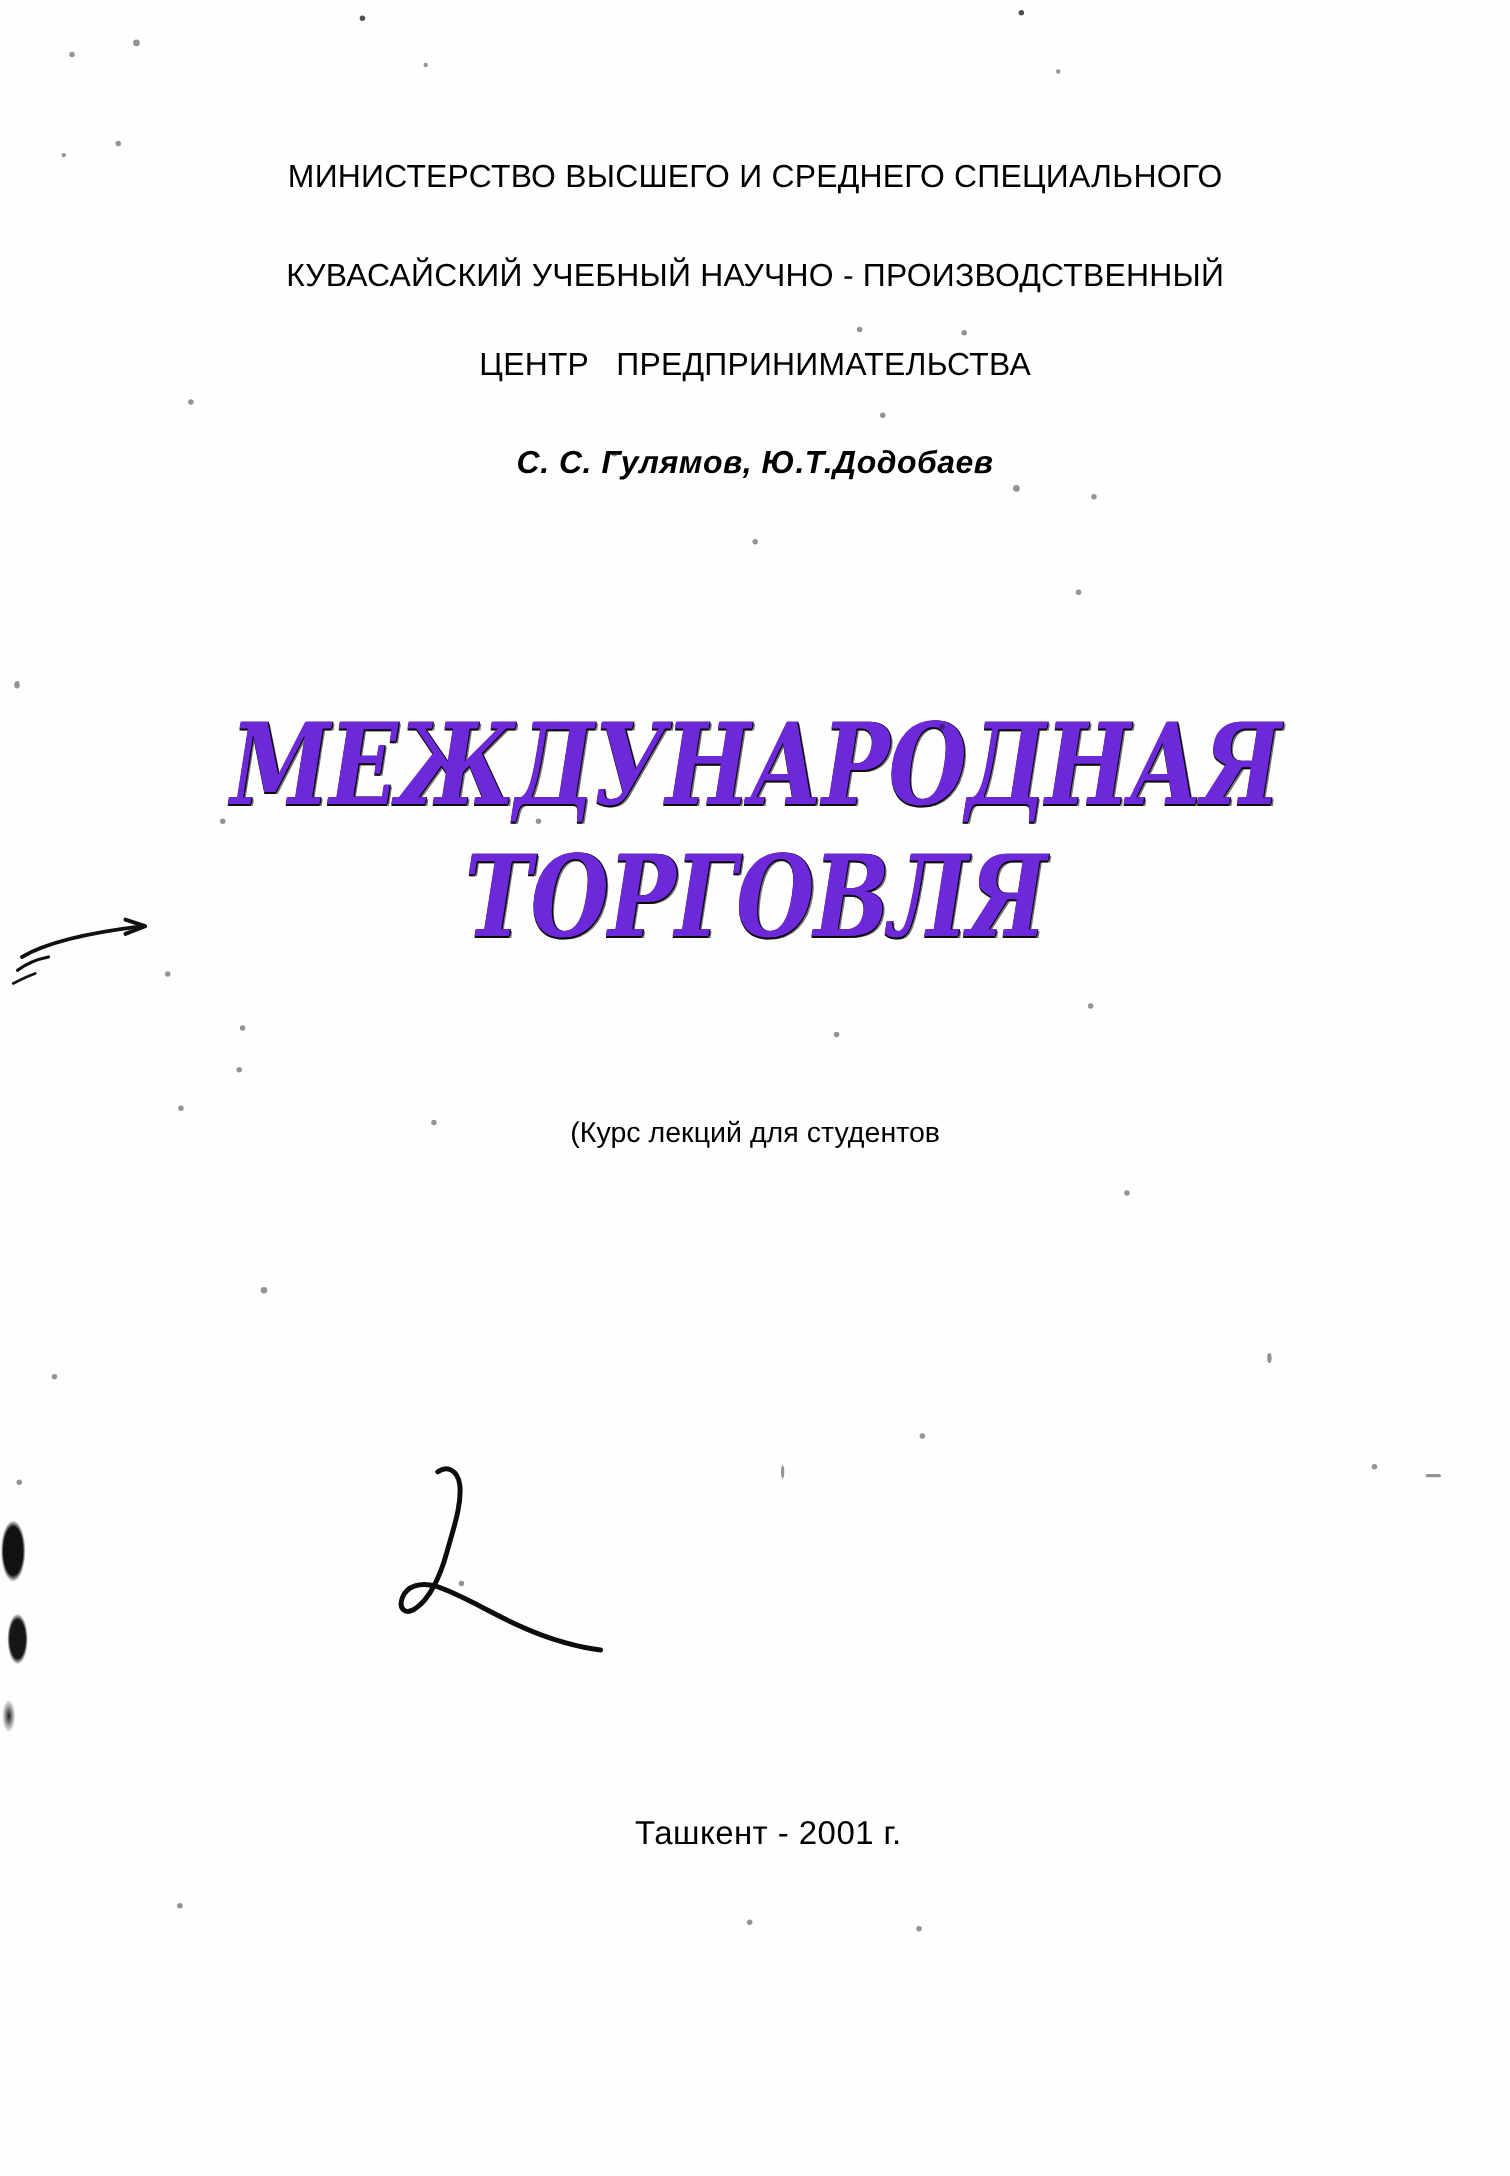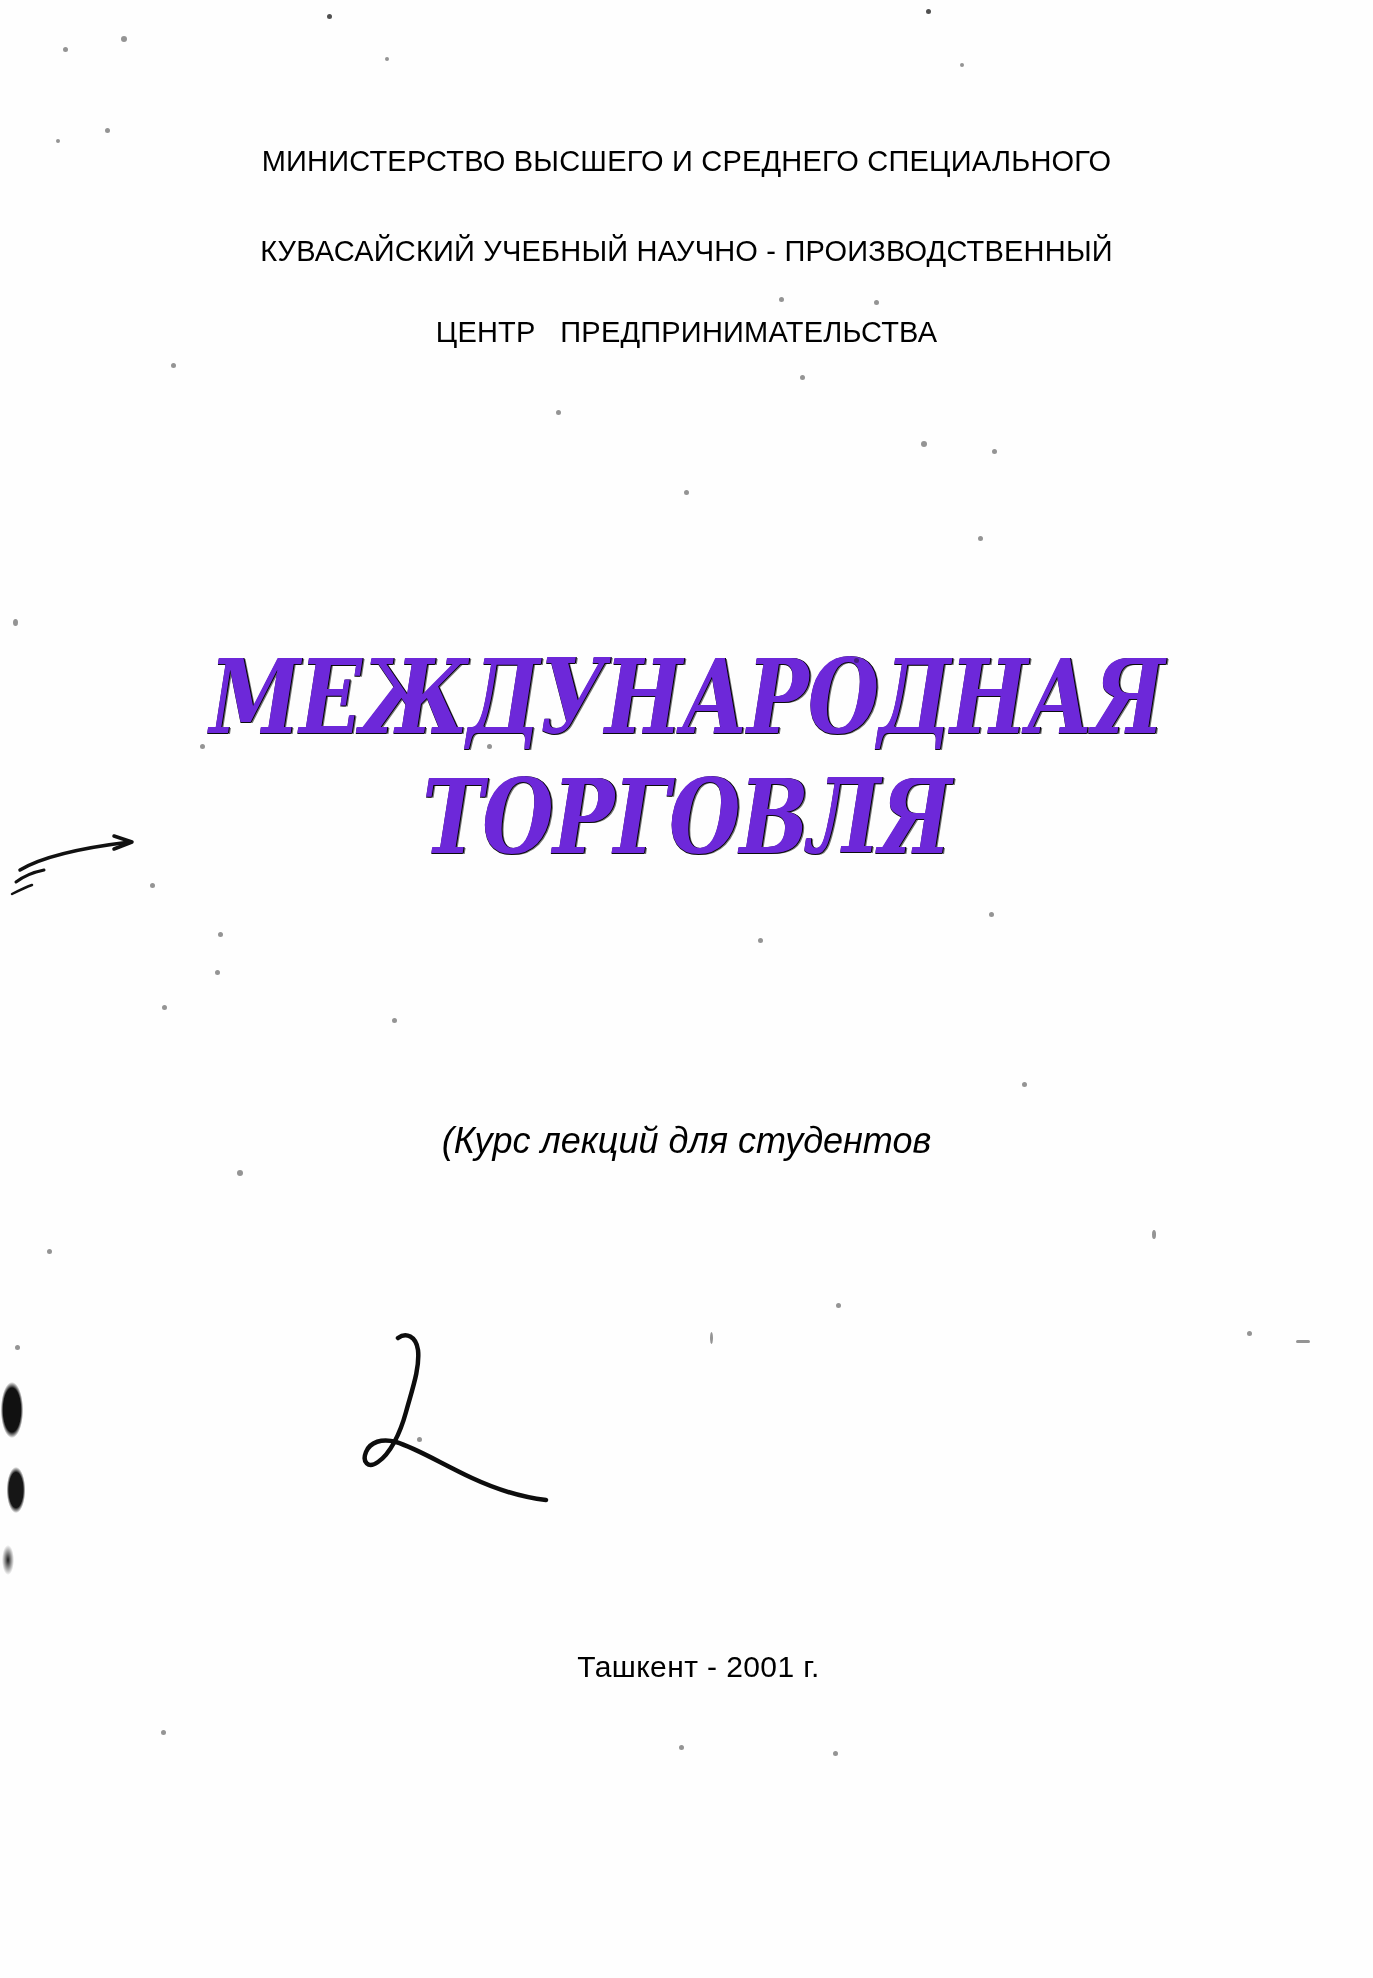--- a/index.html
+++ b/index.html
@@ -81,24 +81,23 @@
     display: block;
     font-size: 82px;
     line-height: 90px;
     margin-top: 30px;
     transform: scaleY(1.25);
     transform-origin: center top;
     text-shadow: 1px 0 0 #000, 0 1px 0 #0b0b0b, 2px 1px 0 rgba(0,0,0,.55);
   }
 
   .subtitle {
-    top: 1120px;
-    font-size: 36px;
+    top: 1008px;
+    font-size: 26px;
     line-height: 42px;
-    font-style: italic;
   }
   .subtitle .line { white-space: pre; }
 
   .imprint {
     top: 1650px;
     font-size: 30px;
     letter-spacing: .4px;
     padding-left: 12px;
   }
 
@@ -139,20 +138,21 @@
 
   <div class="institution">
     <div class="line">МИНИСТЕРСТВО ВЫСШЕГО И СРЕДНЕГО СПЕЦИАЛЬНОГО</div>
   </div>
 
   <div class="institution" style="top: 190px;">
     <div class="line">КУВАСАЙСКИЙ УЧЕБНЫЙ НАУЧНО - ПРОИЗВОДСТВЕННЫЙ</div>
     <div class="line">ЦЕНТР   ПРЕДПРИНИМАТЕЛЬСТВА</div>
   </div>
 
+  <div class="center-block authors">С. С. Гулямов, Ю.Т.Додобаев</div>
 
   <div class="center-block title">
     <span class="t1">МЕЖДУНАРОДНАЯ</span>
     <span class="t2">ТОРГОВЛЯ</span>
   </div>
 
   <div class="center-block subtitle">
     <div class="line">(Курс лекций для студентов</div>
   </div>
 

